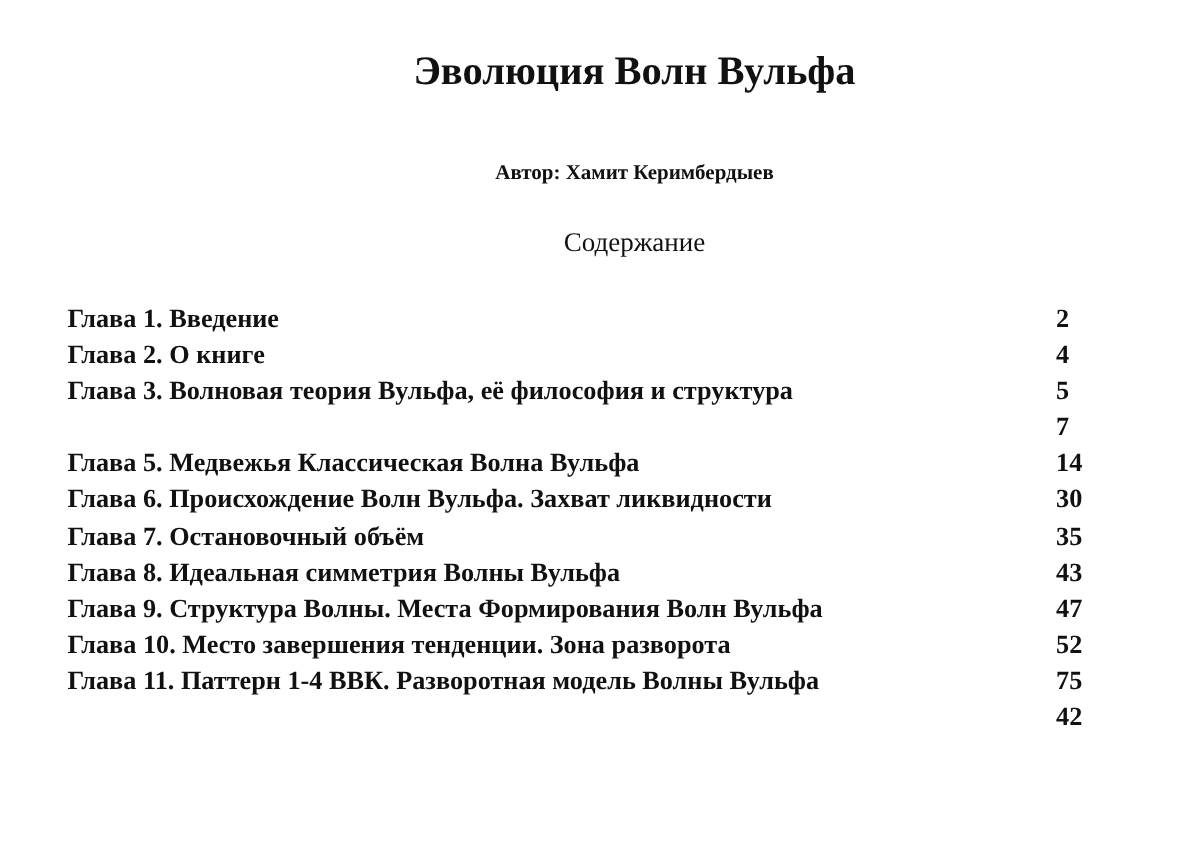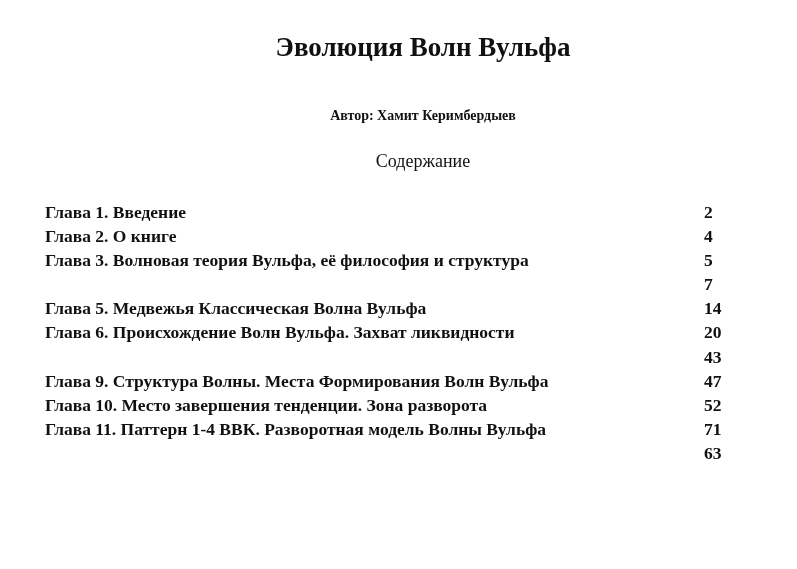--- a/index.html
+++ b/index.html
@@ -100,34 +100,39 @@
     </li>
     <li class="toc-row">
       <span class="toc-page">7</span>
     </li>
     <li class="toc-row">
       <span class="toc-title">Глава 5. Медвежья Классическая Волна Вульфа</span>
       <span class="toc-page">14</span>
     </li>
     <li class="toc-row">
       <span class="toc-title">Глава 6. Происхождение Волн Вульфа. Захват ликвидности</span>
-      <span class="toc-page">20</span>
+      <span class="toc-page">30</span>
     </li>
     <li class="toc-row">
+      <span class="toc-title">Глава 7. Остановочный объём</span>
+      <span class="toc-page">35</span>
+    </li>
+    <li class="toc-row">
+      <span class="toc-title">Глава 8. Идеальная симметрия Волны Вульфа</span>
       <span class="toc-page">43</span>
     </li>
     <li class="toc-row">
       <span class="toc-title">Глава 9. Структура Волны. Места Формирования Волн Вульфа</span>
       <span class="toc-page">47</span>
     </li>
     <li class="toc-row">
       <span class="toc-title">Глава 10. Место завершения тенденции. Зона разворота</span>
       <span class="toc-page">52</span>
     </li>
     <li class="toc-row">
       <span class="toc-title">Глава 11. Паттерн 1-4 ВВК. Разворотная модель Волны Вульфа</span>
-      <span class="toc-page">71</span>
+      <span class="toc-page">75</span>
     </li>
     <li class="toc-row">
-      <span class="toc-page">63</span>
+      <span class="toc-page">42</span>
     </li>
   </ul>
 </div>
 
 </body></html>

